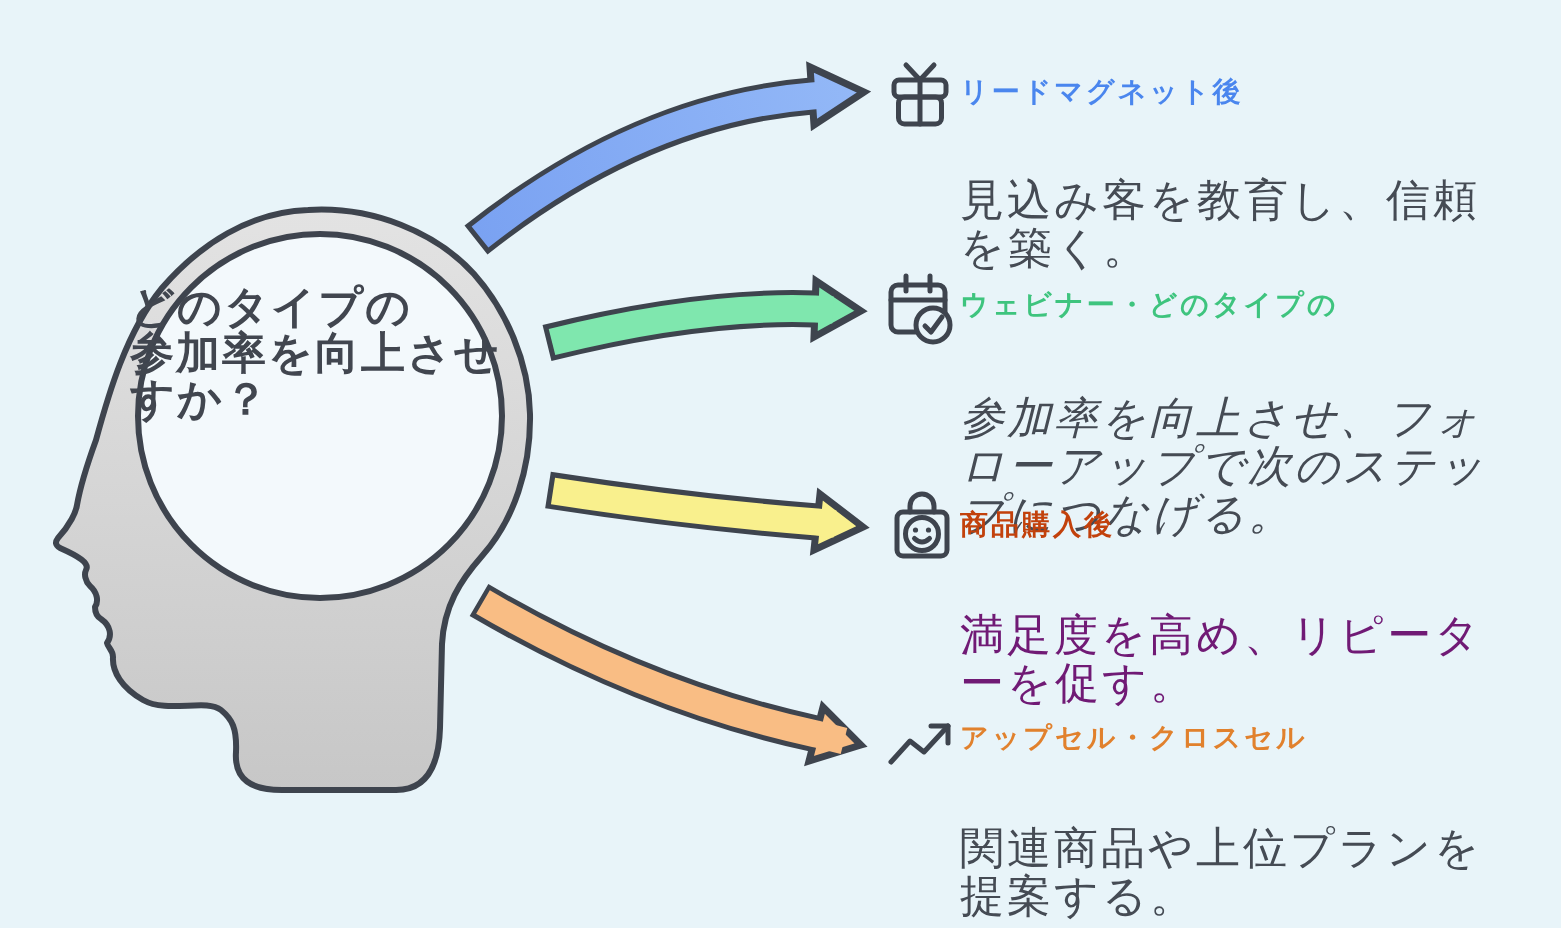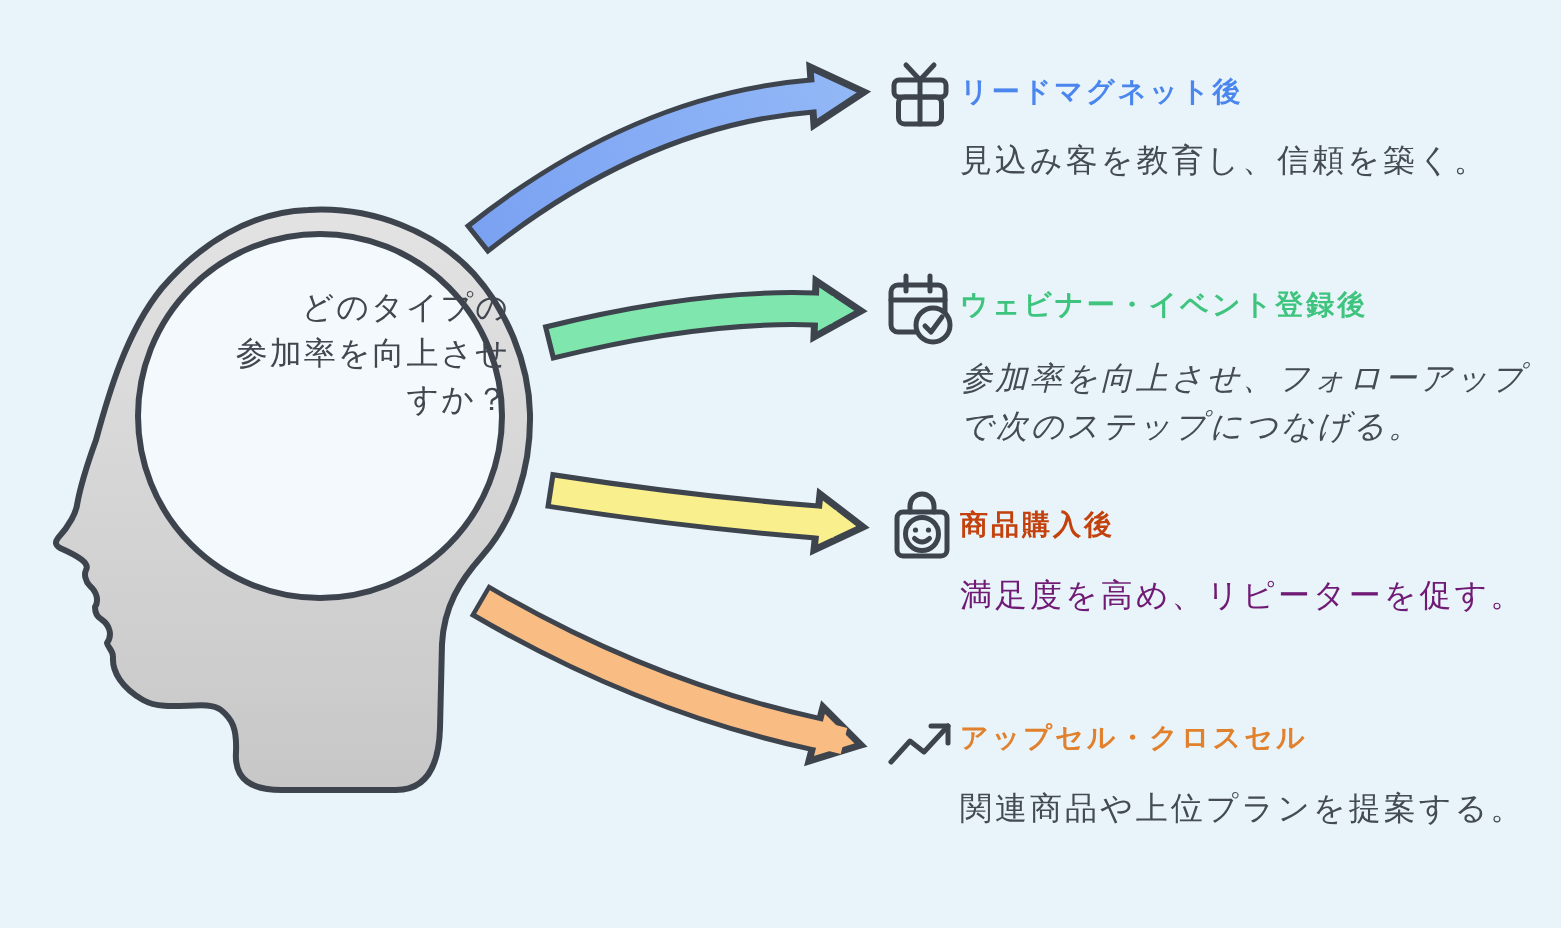--- a/index.html
+++ b/index.html
@@ -7,37 +7,37 @@
   #canvas {
     position: relative;
     width: 1561px;
     height: 928px;
     overflow: hidden;
   }
   #scene-svg { position: absolute; left: 0; top: 0; }
   .question-block {
     position: absolute;
     left: 130px; top: 284px; width: 380px;
-    text-align: right;
-    font-size: 32px; font-weight: normal;
+    text-align: left;
+    font-size: 44px; font-weight: bold;
     line-height: 46px; letter-spacing: 2px;
   }
   .item-icon { position: absolute; }
   .item-title {
     position: absolute;
     left: 960px; width: 580px;
     font-size: 28px; font-weight: bold;
     line-height: 48px; letter-spacing: 3px;
     white-space: nowrap;
   }
   .item-desc {
     position: absolute;
     left: 960px; width: 568px;
-    font-size: 32px; font-weight: normal;
-    line-height: 48px; letter-spacing: 3px;
+    font-size: 44px; font-weight: normal;
+    line-height: 48px; letter-spacing: 3px; margin-top: 40px;
   }
   svg .icon-stroke { fill: none; stroke-width: 5; stroke-linecap: round; stroke-linejoin: round; }
 </style>
 </head>
 <body style="background-color: rgb(232, 244, 249);">
 
 <div id="canvas" style="background-color: rgb(232, 244, 249);">
 
   <svg id="scene-svg" width="1561" height="928" viewBox="0 0 1561 928">
     <defs>
@@ -122,21 +122,21 @@
   <svg class="item-icon" style="left:882px; top:272px;" width="74" height="74" viewBox="0 0 74 74">
     <g class="icon-stroke" stroke="#3e444e">
       <rect x="9" y="13" width="54" height="47" rx="7"></rect>
       <line x1="24" y1="4" x2="24" y2="19"></line>
       <line x1="48" y1="4" x2="48" y2="19"></line>
       <line x1="9" y1="28" x2="63" y2="28"></line>
       <circle cx="51" cy="53" r="17" fill="#e8f4f9"></circle>
       <path d="M43 54 L49 60 L60 45"></path>
     </g>
   </svg>
-  <div class="item-title" style="top: 281px; color: rgb(62, 196, 126);">ウェビナー・イベント登録後</div>
+  <div class="item-title" style="top: 281px; color: rgb(62, 196, 126);">ウェビナー・どのタイプの</div>
   <div class="item-desc" style="top: 354px; color: rgb(69, 75, 84); font-style: italic;">参加率を向上させ、フォローアップで次のステップにつなげる。</div>
 
   <svg class="item-icon" style="left:884px; top:488px;" width="76" height="76" viewBox="0 0 76 76">
     <g class="icon-stroke" stroke="#3e444e">
       <path d="M26 24 L26 18 A12 12 0 0 1 50 18 L50 24"></path>
       <rect x="13" y="24" width="50" height="44" rx="6"></rect>
       <circle cx="38" cy="46" r="16.5"></circle>
       <path d="M30.5 50.5 Q38 57.5 45.5 50.5"></path>
     </g>
     <circle cx="31.5" cy="42" r="2.6" stroke="none" fill="#3e444e"></circle>

